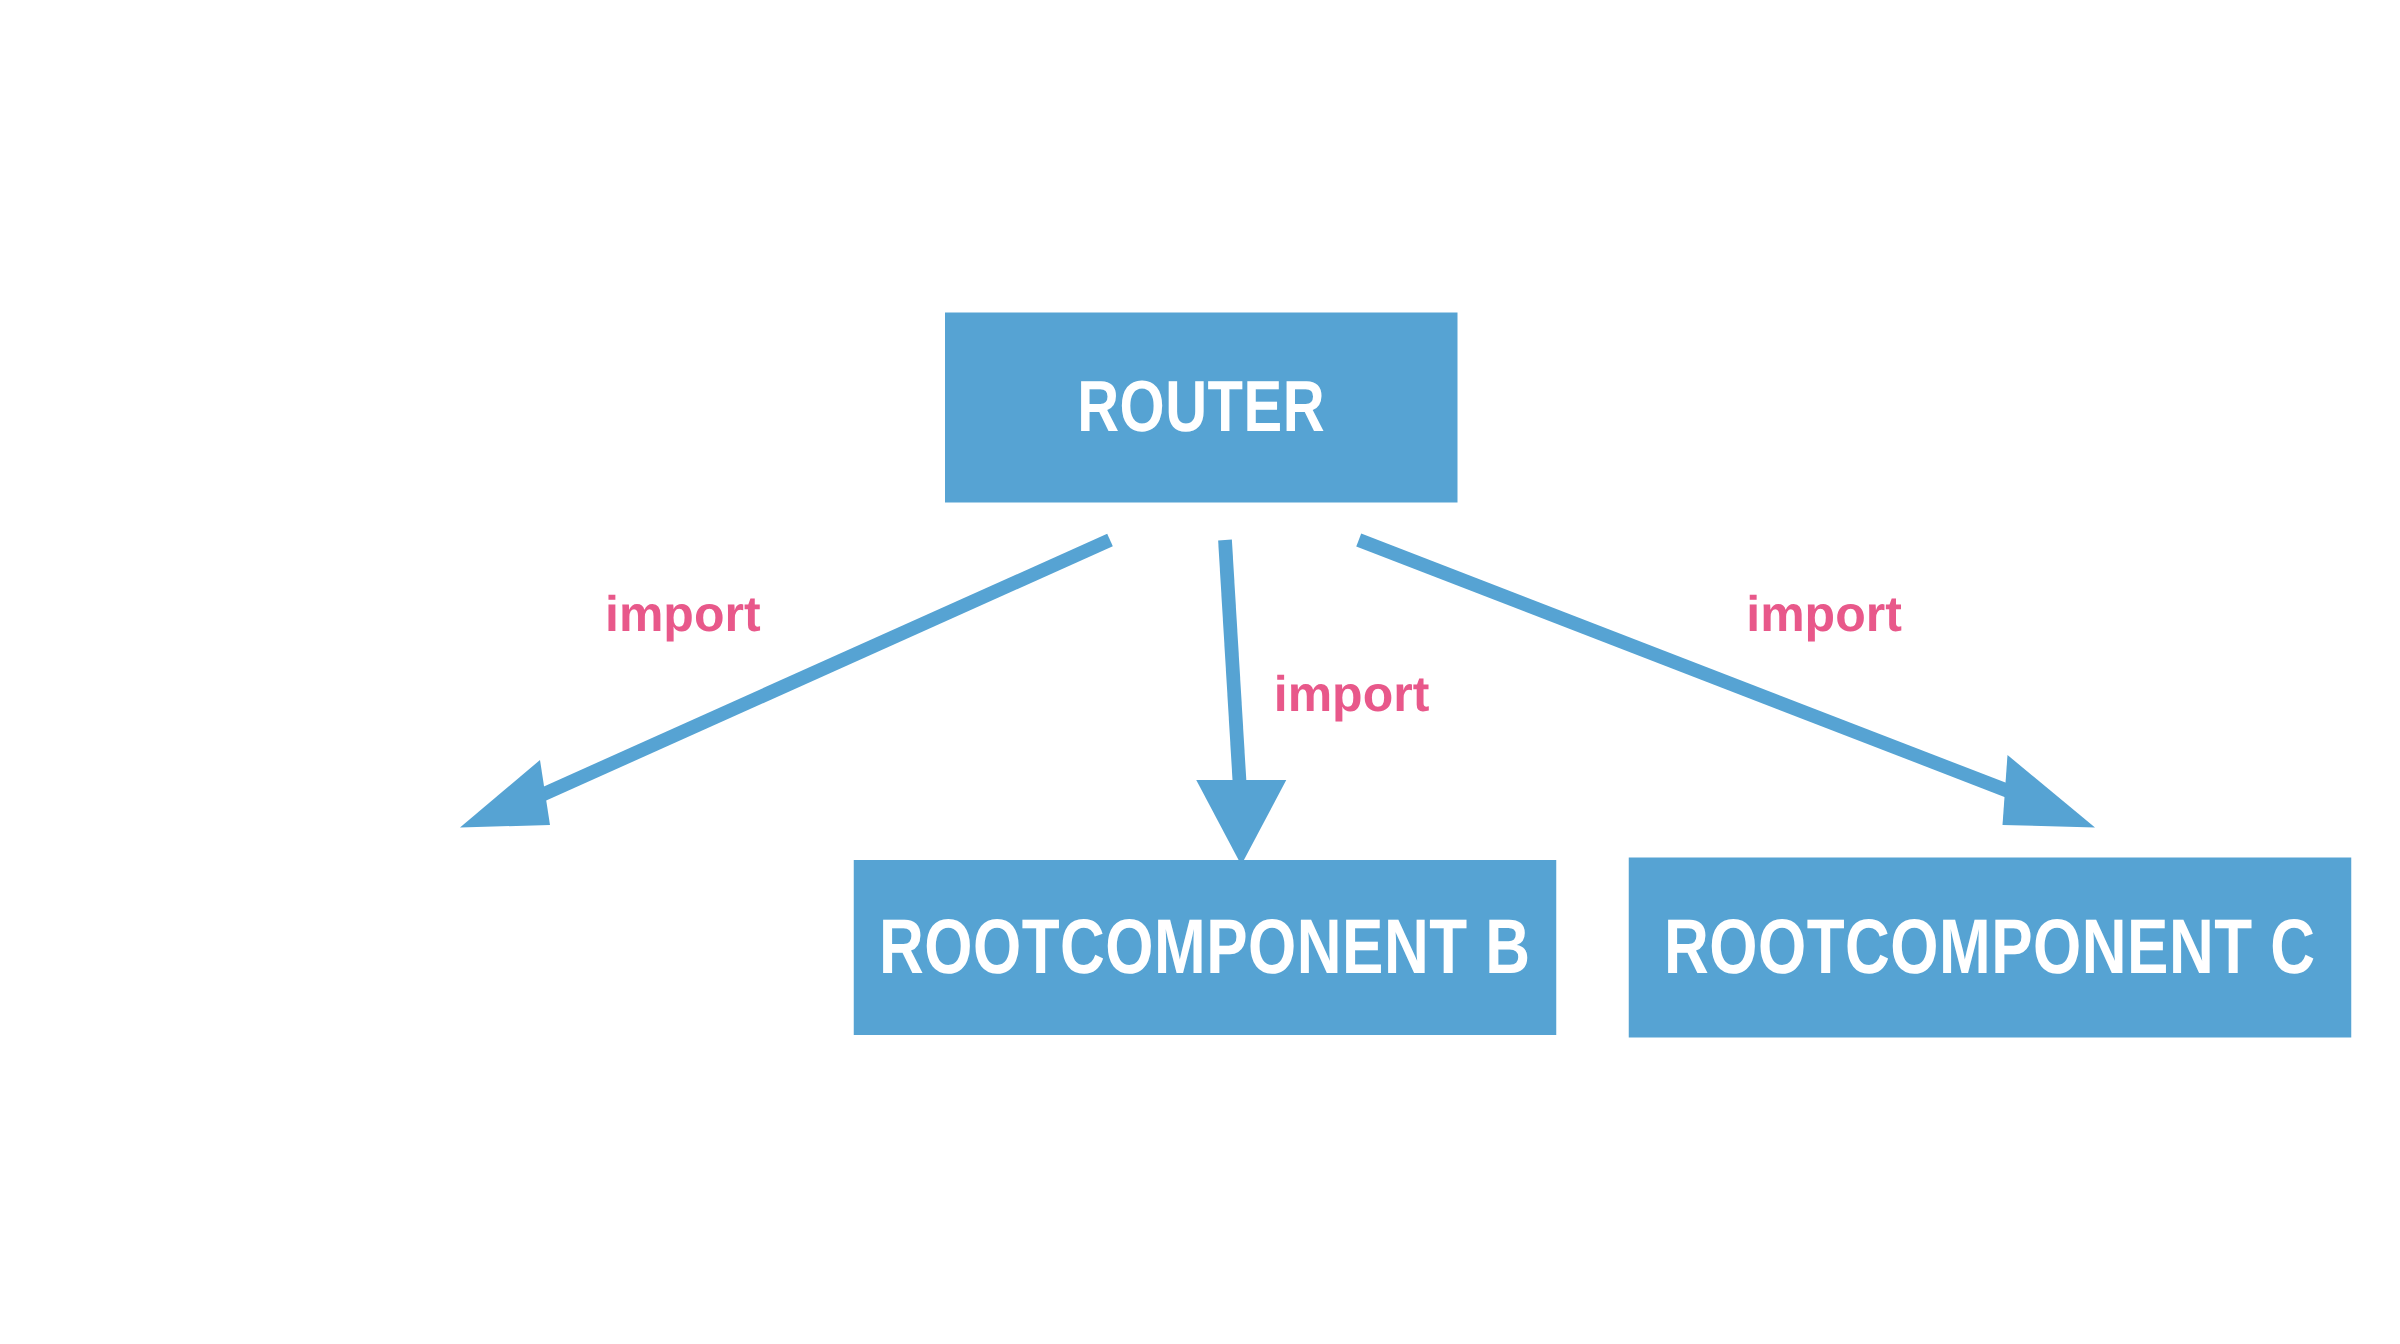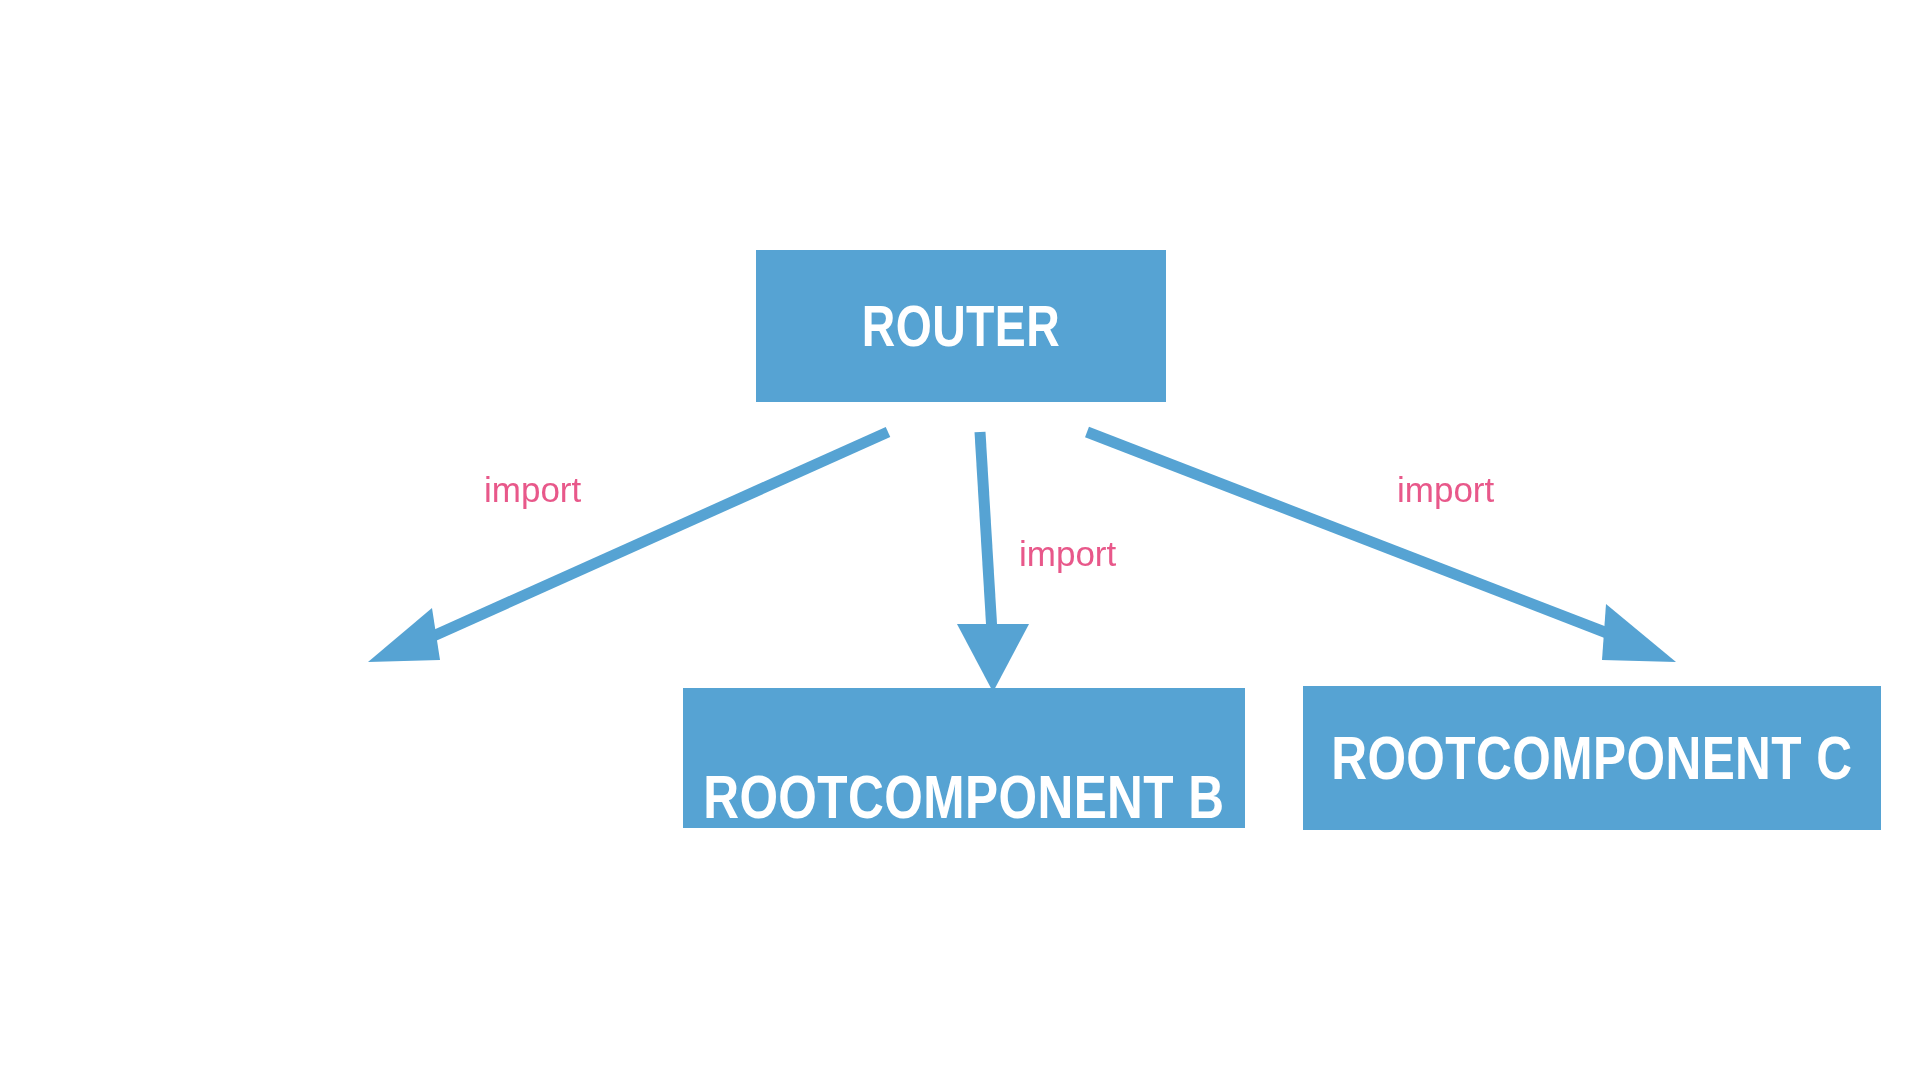--- a/index.html
+++ b/index.html
@@ -58,39 +58,38 @@
     left: 62px;
     top: 686px;
     width: 563px;
     height: 142px;
   }
   #node-b {
     left: 683px;
     top: 688px;
     width: 562px;
     height: 140px;
-    align-items: flex-end;
   }
   #node-c {
     left: 1303px;
     top: 686px;
     width: 578px;
     height: 144px;
   }
   #node-a .node-label,
   #node-b .node-label,
   #node-c .node-label {
     font-size: 62px;
   }
   .edge-label {
     position: absolute;
     color: #e8588a;
     font-family: "Liberation Sans", sans-serif;
-    font-weight: 400;
-    font-size: 35px;
+    font-weight: 700;
+    font-size: 40px;
     line-height: 1;
     white-space: nowrap;
   }
   #edge-label-a { left: 484px; top: 472px; }
   #edge-label-b { left: 1019px; top: 536px; }
   #edge-label-c { left: 1397px; top: 472px; }
 </style>
 </head>
 <body>
 

